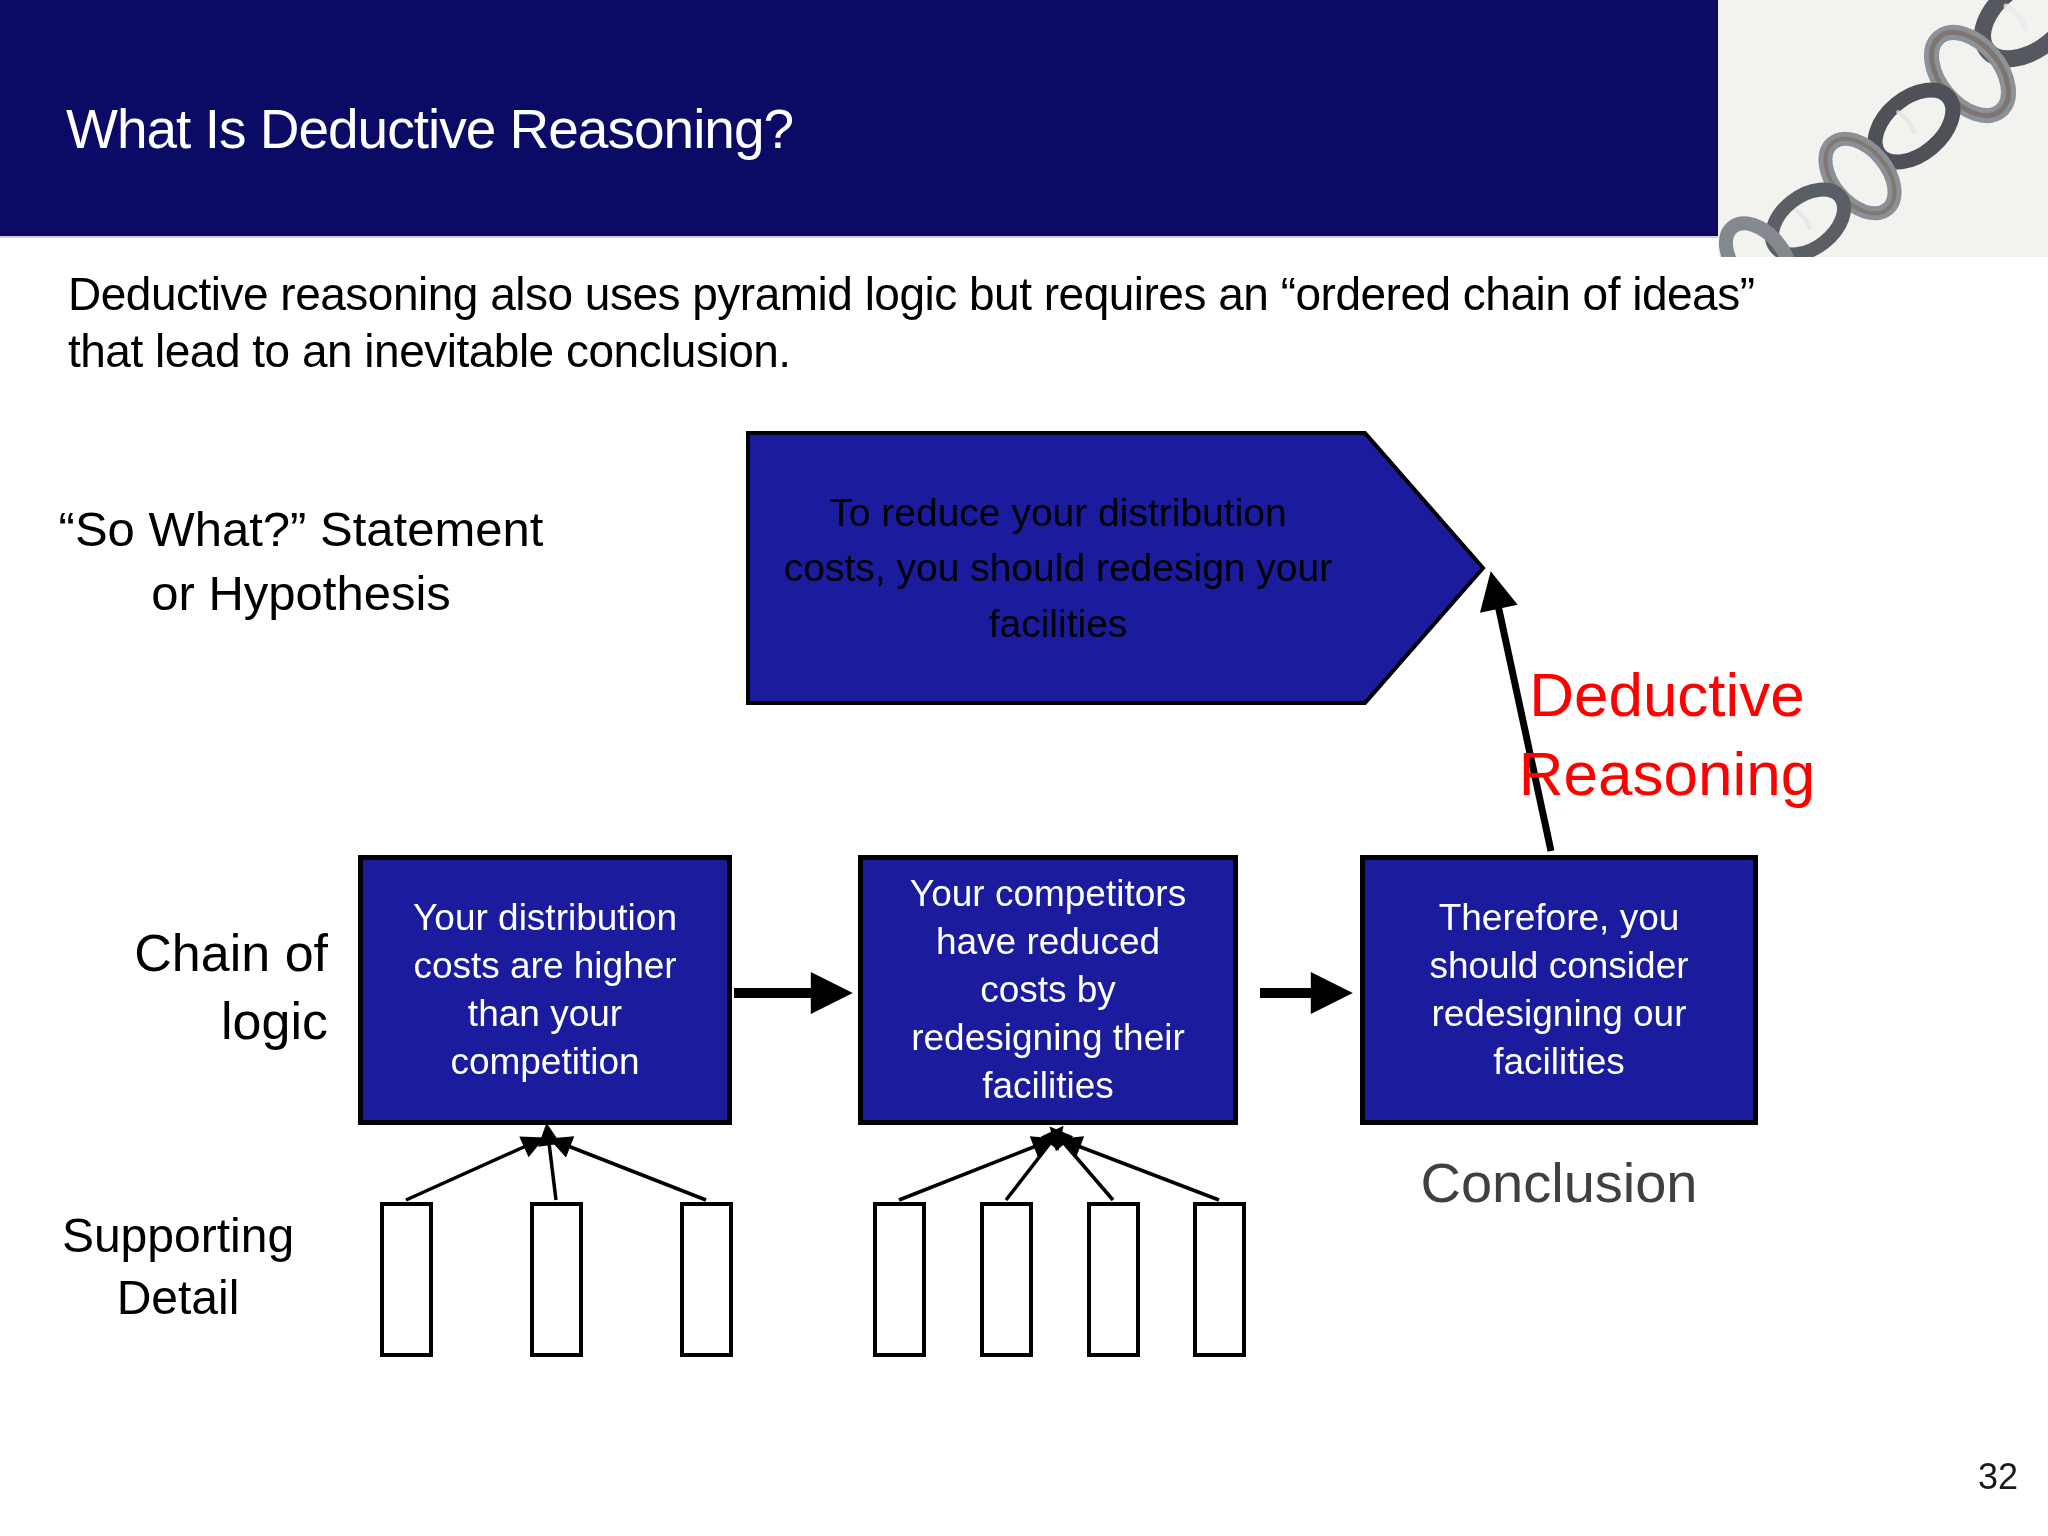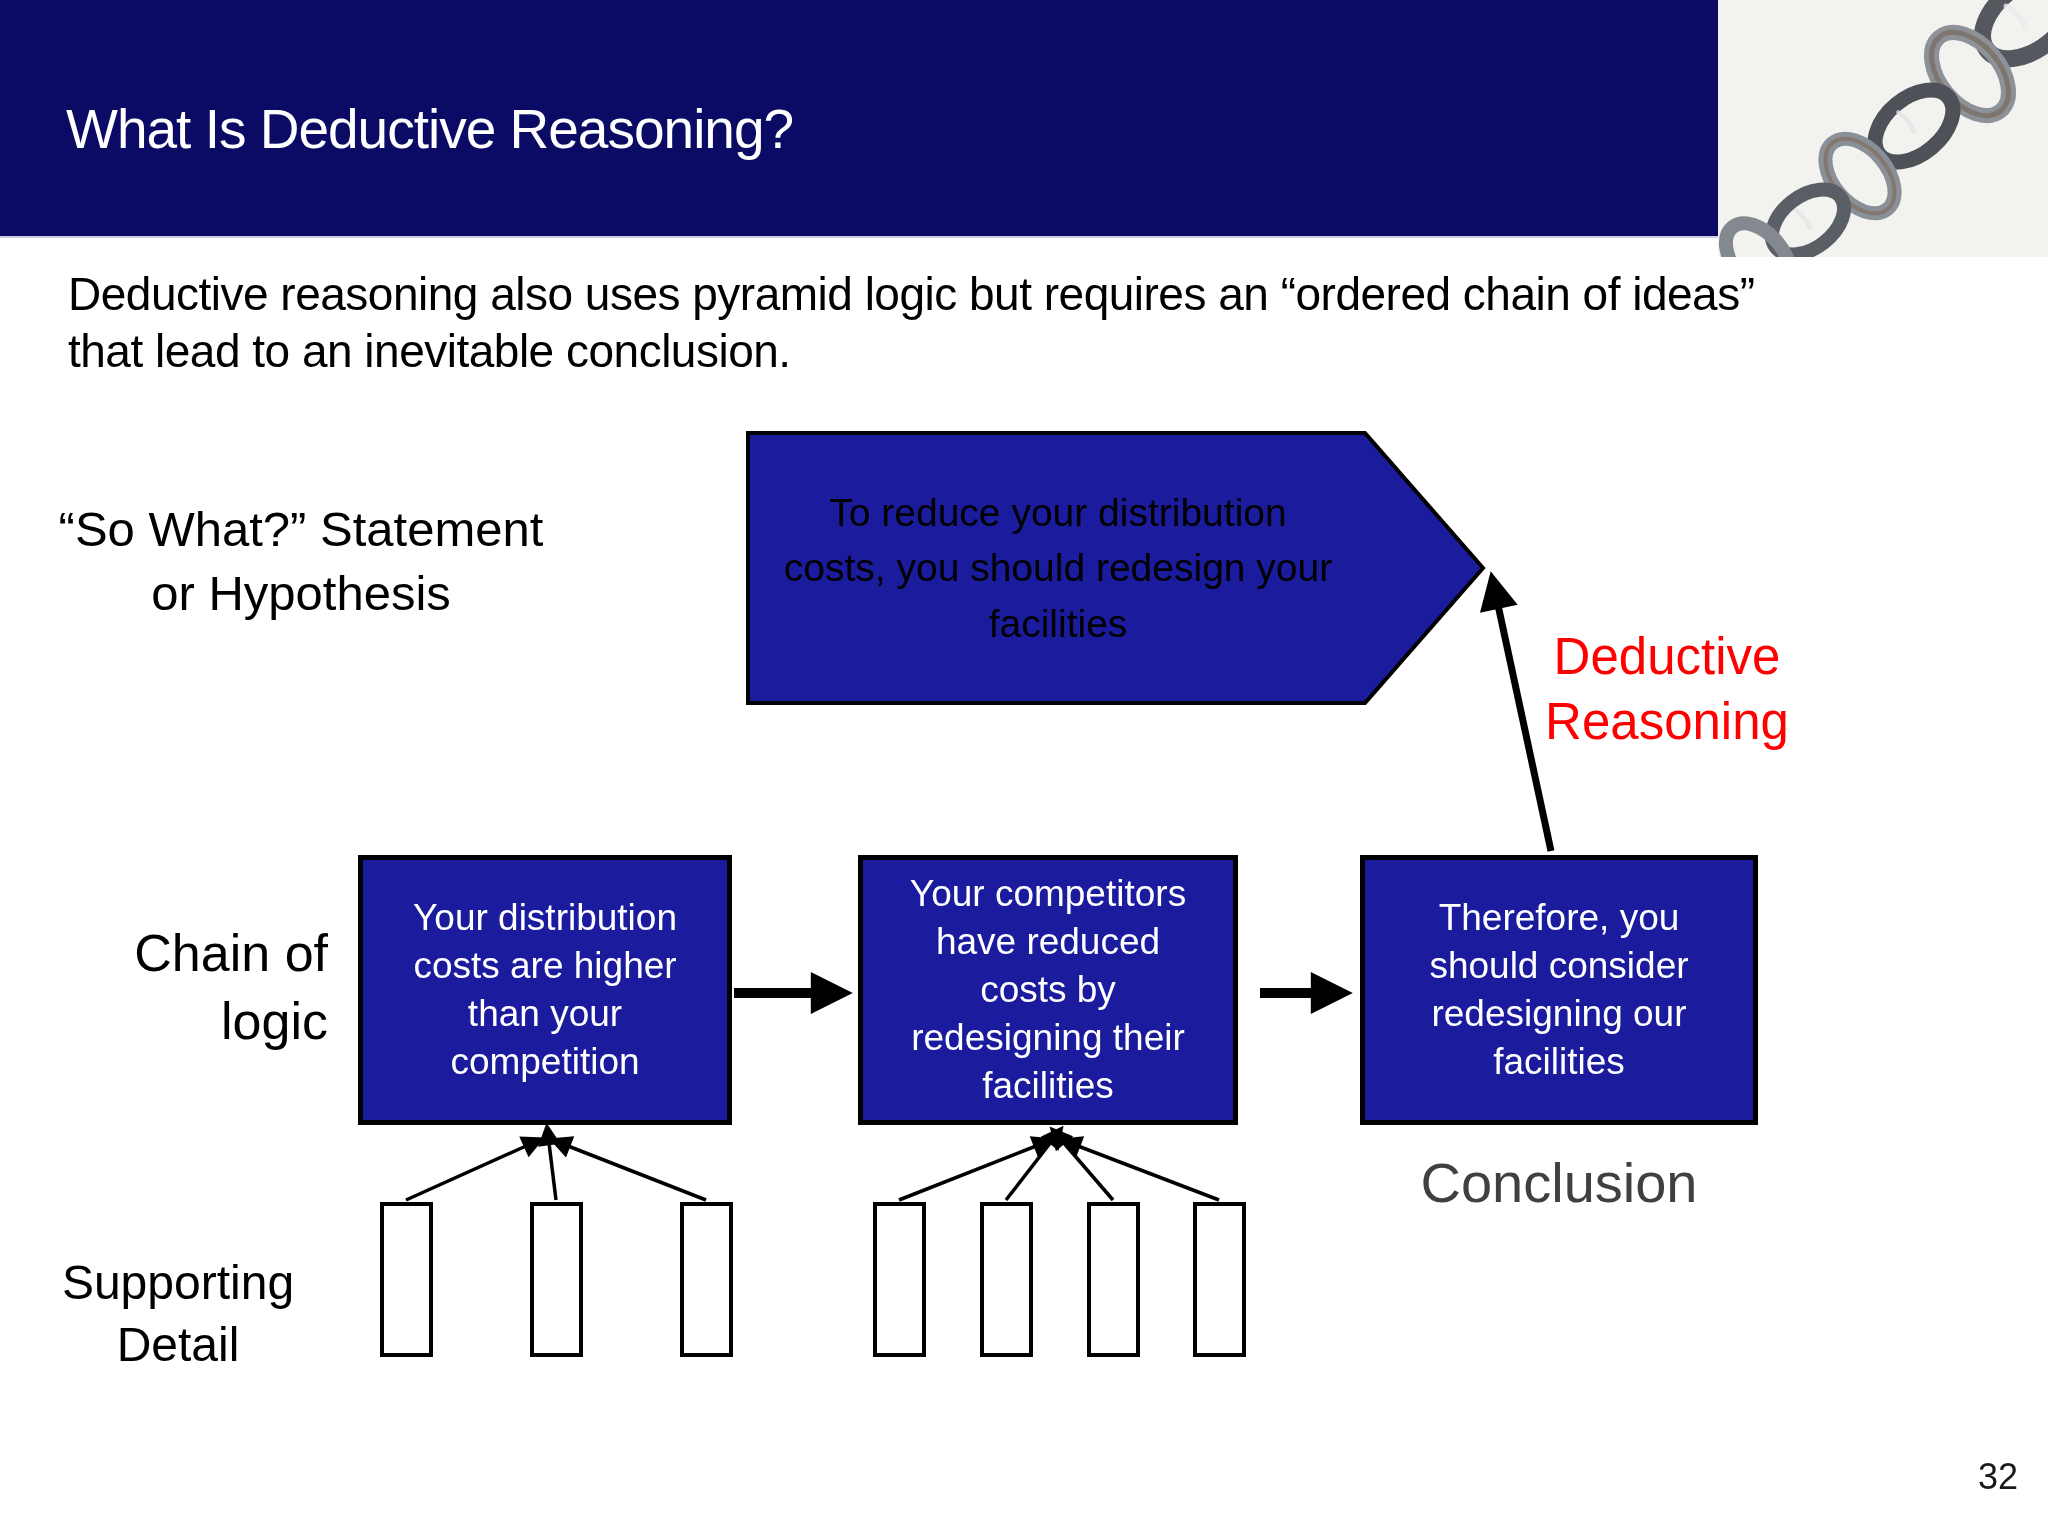--- a/index.html
+++ b/index.html
@@ -34,29 +34,29 @@
   .hypothesis-label {
     position:absolute; left:36px; top:498px; width:530px; text-align:center;
     color:#000; font-size:49px; line-height:1.3; z-index:2;
   }
   .chain-logic-label {
     position:absolute; left:28px; top:920px; width:300px; text-align:right;
     color:#000; font-size:52px; line-height:1.3; z-index:2;
   }
   .supporting-label {
     position:absolute; left:28px; top:1205px; width:300px; text-align:center;
-    color:#000; font-size:48px; line-height:1.3; z-index:2;margin-top:47px;
+    color:#000; font-size:48px; line-height:1.3; z-index:2;
   }
   .conclusion-label {
     position:absolute; left:1360px; top:1150px; width:398px; text-align:center;
     color:#404040; font-size:56px; z-index:2;
   }
   .deductive-label {
-    position:absolute; left:1502px; top:625px; width:330px; text-align:center;
-    color:#ff0000; font-size:51px; line-height:1.27; z-index:2;
+    position:absolute; left:1502px; top:656px; width:330px; text-align:center;
+    color:#ff0000; font-size:62px; line-height:1.27; z-index:2;
   }
 
   
   .banner-text {
     position:absolute; left:748px; top:437px; width:620px; height:262px;
     display:flex; align-items:center; justify-content:center; text-align:center;
     color:#000000; font-size:39px; line-height:1.42; z-index:2;
   }
 
   

